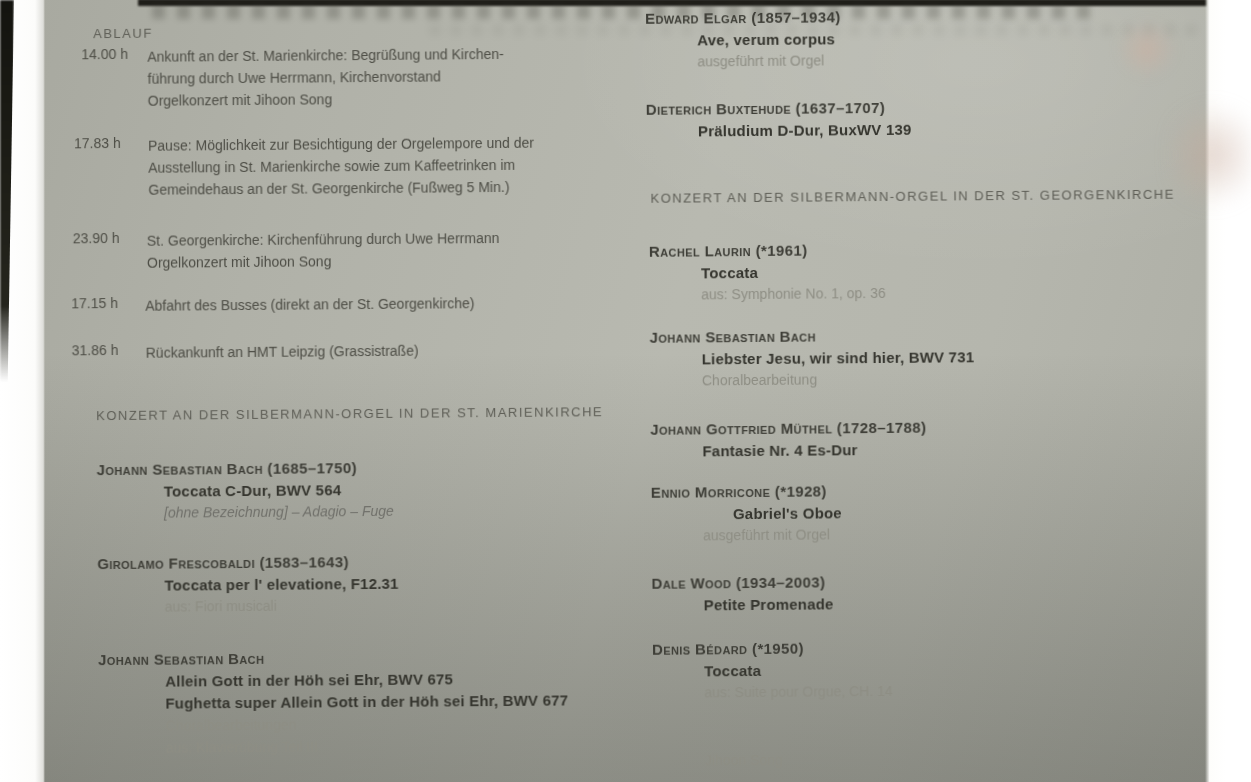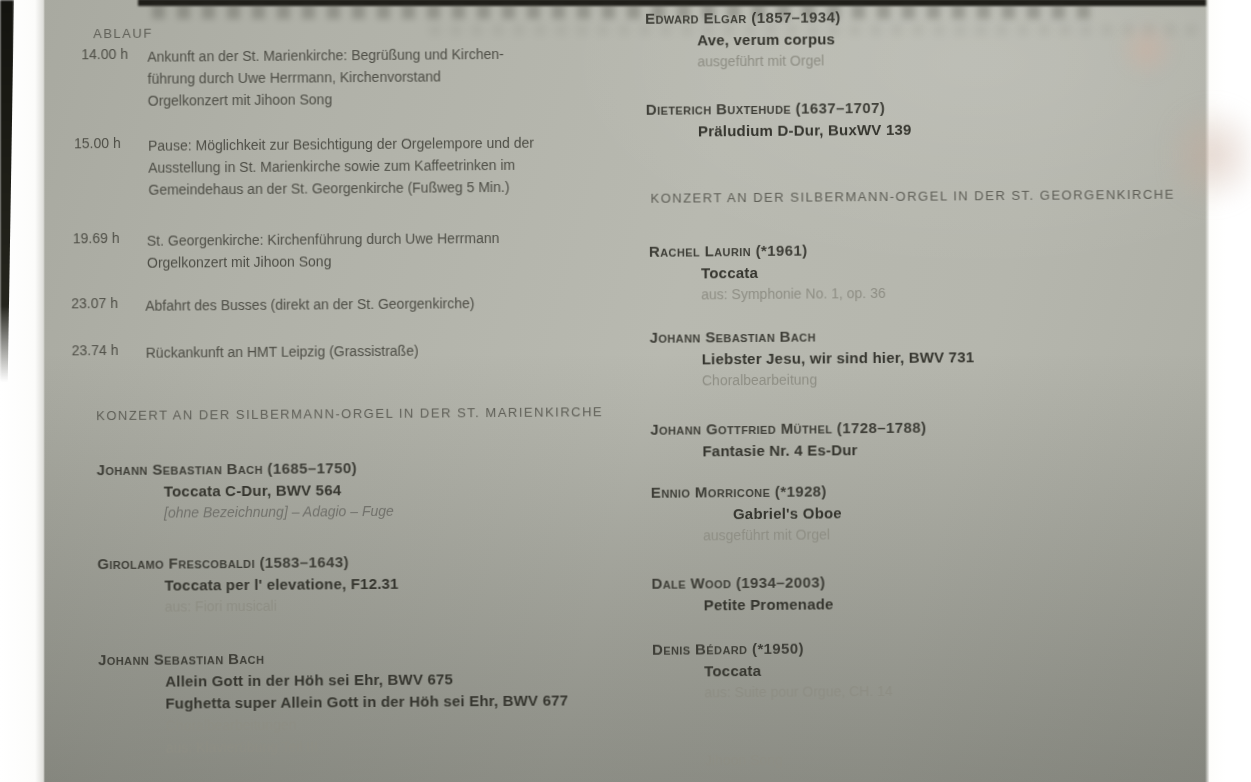--- a/index.html
+++ b/index.html
@@ -66,45 +66,45 @@
     <div class="row" style="top:42px">
       <span class="t" style="left:84px">14.00 h</span>
       <div class="lines" style="left:150px">
         <div>Ankunft an der St. Marienkirche: Begrüßung und Kirchen-</div>
         <div>führung durch Uwe Herrmann, Kirchenvorstand</div>
         <div>Orgelkonzert mit Jihoon Song</div>
       </div>
     </div>
 
     <div class="row" style="top:131px">
-      <span class="t" style="left:76px">15.00 h</span>
+      <span class="t" style="left:76px">17.83 h</span>
       <div class="lines" style="left:150px">
         <div>Pause: Möglichkeit zur Besichtigung der Orgelempore und der</div>
         <div>Ausstellung in St. Marienkirche sowie zum Kaffeetrinken im</div>
         <div>Gemeindehaus an der St. Georgenkirche (Fußweg 5 Min.)</div>
       </div>
     </div>
 
     <div class="row" style="top:226px">
-      <span class="t" style="left:74px">19.69 h</span>
+      <span class="t" style="left:74px">23.90 h</span>
       <div class="lines" style="left:148px">
         <div>St. Georgenkirche: Kirchenführung durch Uwe Herrmann</div>
         <div>Orgelkonzert mit Jihoon Song</div>
       </div>
     </div>
 
     <div class="row" style="top:291px">
-      <span class="t" style="left:72px">23.07 h</span>
+      <span class="t" style="left:72px">17.15 h</span>
       <div class="lines" style="left:146px">
         <div>Abfahrt des Busses (direkt an der St. Georgenkirche)</div>
       </div>
     </div>
 
     <div class="row" style="top:338px">
-      <span class="t" style="left:72px">23.74 h</span>
+      <span class="t" style="left:72px">31.86 h</span>
       <div class="lines" style="left:146px">
         <div>Rückankunft an HMT Leipzig (Grassistraße)</div>
       </div>
     </div>
 
     <div class="line h" style="left:96px;top:404px">KONZERT AN DER SILBERMANN-ORGEL IN DER ST. MARIENKIRCHE</div>
 
     <div class="line c" style="left:96px;top:457px">Johann Sebastian Bach (1685–1750)</div>
     <div class="line wb" style="left:163px;top:479px">Toccata C-Dur, BWV 564</div>
     <div class="line wi" style="left:163px;top:501px">[ohne Bezeichnung] – Adagio – Fuge</div>

